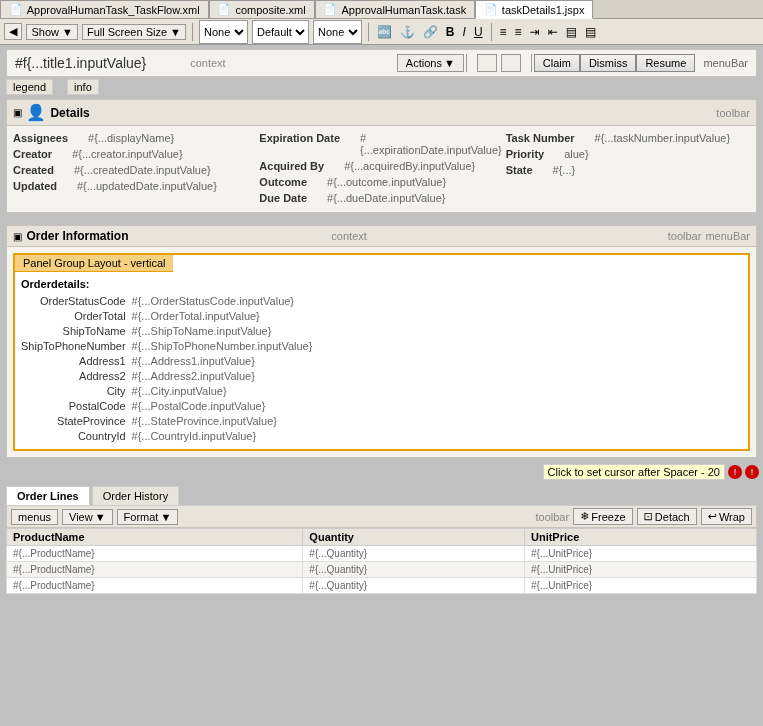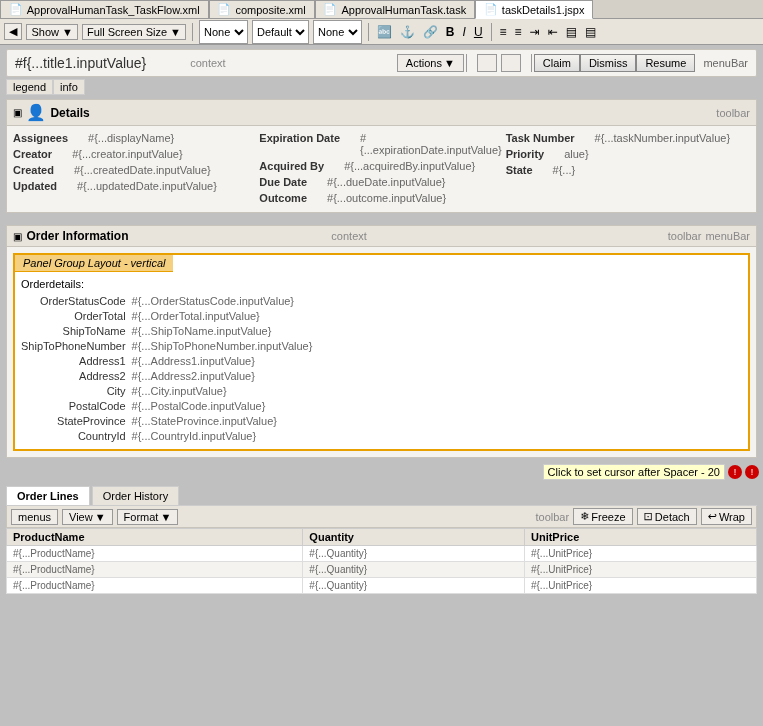--- a/index.html
+++ b/index.html
@@ -24,47 +24,47 @@
     .actions-bar { display: flex; align-items: center; background: #f5f3ef; border: 1px solid #c8c4bc; margin: 4px 6px 2px 6px; padding: 4px 8px; border-radius: 2px; }
     .page-title { font-size: 14px; color: #333; flex: 1; }
     .context-label { font-size: 11px; color: #888; margin-left: 4px; }
     .actions-btn { padding: 2px 8px; font-size: 11px; border: 1px solid #999; background: #f0ede8; cursor: pointer; display: flex; align-items: center; gap: 2px; }
     .action-group { display: flex; gap: 4px; align-items: center; margin: 0 8px; }
     .action-square { width: 20px; height: 18px; border: 1px solid #999; background: #f0ede8; cursor: pointer; display: flex; align-items: center; justify-content: center; font-size: 10px; }
     .claim-btn, .dismiss-btn, .resume-btn { padding: 2px 8px; font-size: 11px; border: 1px solid #888; background: linear-gradient(to bottom, #f5f3ef, #ddd); cursor: pointer; }
     .menubar-label { font-size: 11px; color: #666; margin-left: 8px; }
 
     
-    .legend-tabs { display: flex; gap: 0; margin: 2px 6px; }
+    .legend-tabs { display: flex; gap: 14px; margin: 2px 6px; }
     .legend-tab { padding: 1px 6px; font-size: 11px; border: 1px solid #ccc; background: #e8e4dc; cursor: pointer; }
 
     
     .details-section { margin: 4px 6px; border: 1px solid #c8c4bc; background: #f5f3ef; }
     .details-header { display: flex; align-items: center; background: #e8e4dc; padding: 3px 6px; border-bottom: 1px solid #c8c4bc; }
     .collapse-btn { font-size: 10px; cursor: pointer; margin-right: 4px; }
     .details-icon { font-size: 16px; margin-right: 4px; }
     .details-title { font-weight: bold; font-size: 12px; flex: 1; }
     .toolbar-right { font-size: 11px; color: #888; }
     .details-grid { display: grid; grid-template-columns: 1fr 1fr 1fr; padding: 6px; gap: 2px; }
     .detail-row { display: flex; align-items: baseline; gap: 20px; margin-bottom: 2px; }
     .detail-label { font-weight: bold; color: #333; white-space: nowrap; }
     .detail-value { color: #666; font-size: 11px; }
     .detail-col { display: flex; flex-direction: column; gap: 2px; }
 
     
     .order-section { margin: 4px 6px; border: 1px solid #c8c4bc; background: #f5f3ef; }
     .order-header { display: flex; align-items: center; background: #e8e4dc; padding: 3px 6px; border-bottom: 1px solid #c8c4bc; }
     .order-title { font-weight: bold; font-size: 12px; flex: 1; }
     .panel-group { margin: 6px; border: 2px solid #e8a000; background: #fff; }
-    .panel-group-label { background: #f5d080; padding: 2px 8px; font-size: 11px; border-bottom: 1px solid #e8a000; display: inline-block; font-style: italic; }
+    .panel-group-label { background: #f5d080; padding: 2px 8px; font-size: 11px; border-bottom: 1px solid #e8a000; display: inline-block; }
     .panel-content { padding: 6px; }
     .order-id-row { display: flex; align-items: center; gap: 6px; margin-bottom: 6px; }
     .order-id-label { font-weight: bold; }
     .order-id-input { border: 1px solid #ccc; padding: 2px 4px; width: 180px; font-size: 11px; background: #fff; }
-    .order-details-label { font-weight: normal; margin-bottom: 4px; }
+    .order-details-label { font-weight: bold; margin-bottom: 4px; }
     .order-fields { display: grid; grid-template-columns: auto 1fr; gap: 1px 6px; }
     .field-label { text-align: right; font-size: 11px; color: #333; padding: 1px 0; }
     .field-value { font-size: 11px; color: #666; padding: 1px 0; }
 
     
     .spacer-indicator { display: flex; align-items: center; justify-content: flex-end; padding: 2px 4px; }
     .spacer-text { font-size: 11px; background: #ffffcc; border: 1px solid #ccc; padding: 1px 4px; }
     .spacer-icon { width: 14px; height: 14px; background: #c00; border-radius: 50%; color: #fff; font-size: 9px; display: flex; align-items: center; justify-content: center; margin-left: 2px; }
 
     
@@ -194,26 +194,26 @@
     <div class="detail-col">
       <div class="detail-row">
         <span class="detail-label">Expiration Date</span>
         <span class="detail-value">#{...expirationDate.inputValue}</span>
       </div>
       <div class="detail-row">
         <span class="detail-label">Acquired By</span>
         <span class="detail-value">#{...acquiredBy.inputValue}</span>
       </div>
       <div class="detail-row">
+        <span class="detail-label">Outcome</span>
+        <span class="detail-value">#{...outcome.inputValue}</span>
+      </div>
+      <div class="detail-row">
         <span class="detail-label">Due Date</span>
         <span class="detail-value">#{...dueDate.inputValue}</span>
-      </div>
-      <div class="detail-row">
-        <span class="detail-label">Outcome</span>
-        <span class="detail-value">#{...outcome.inputValue}</span>
       </div>
     </div>
 
     <div class="detail-col">
       <div class="detail-row">
         <span class="detail-label">Task Number</span>
         <span class="detail-value">#{...taskNumber.inputValue}</span>
       </div>
       <div class="detail-row">
         <span class="detail-label">Priority</span>

